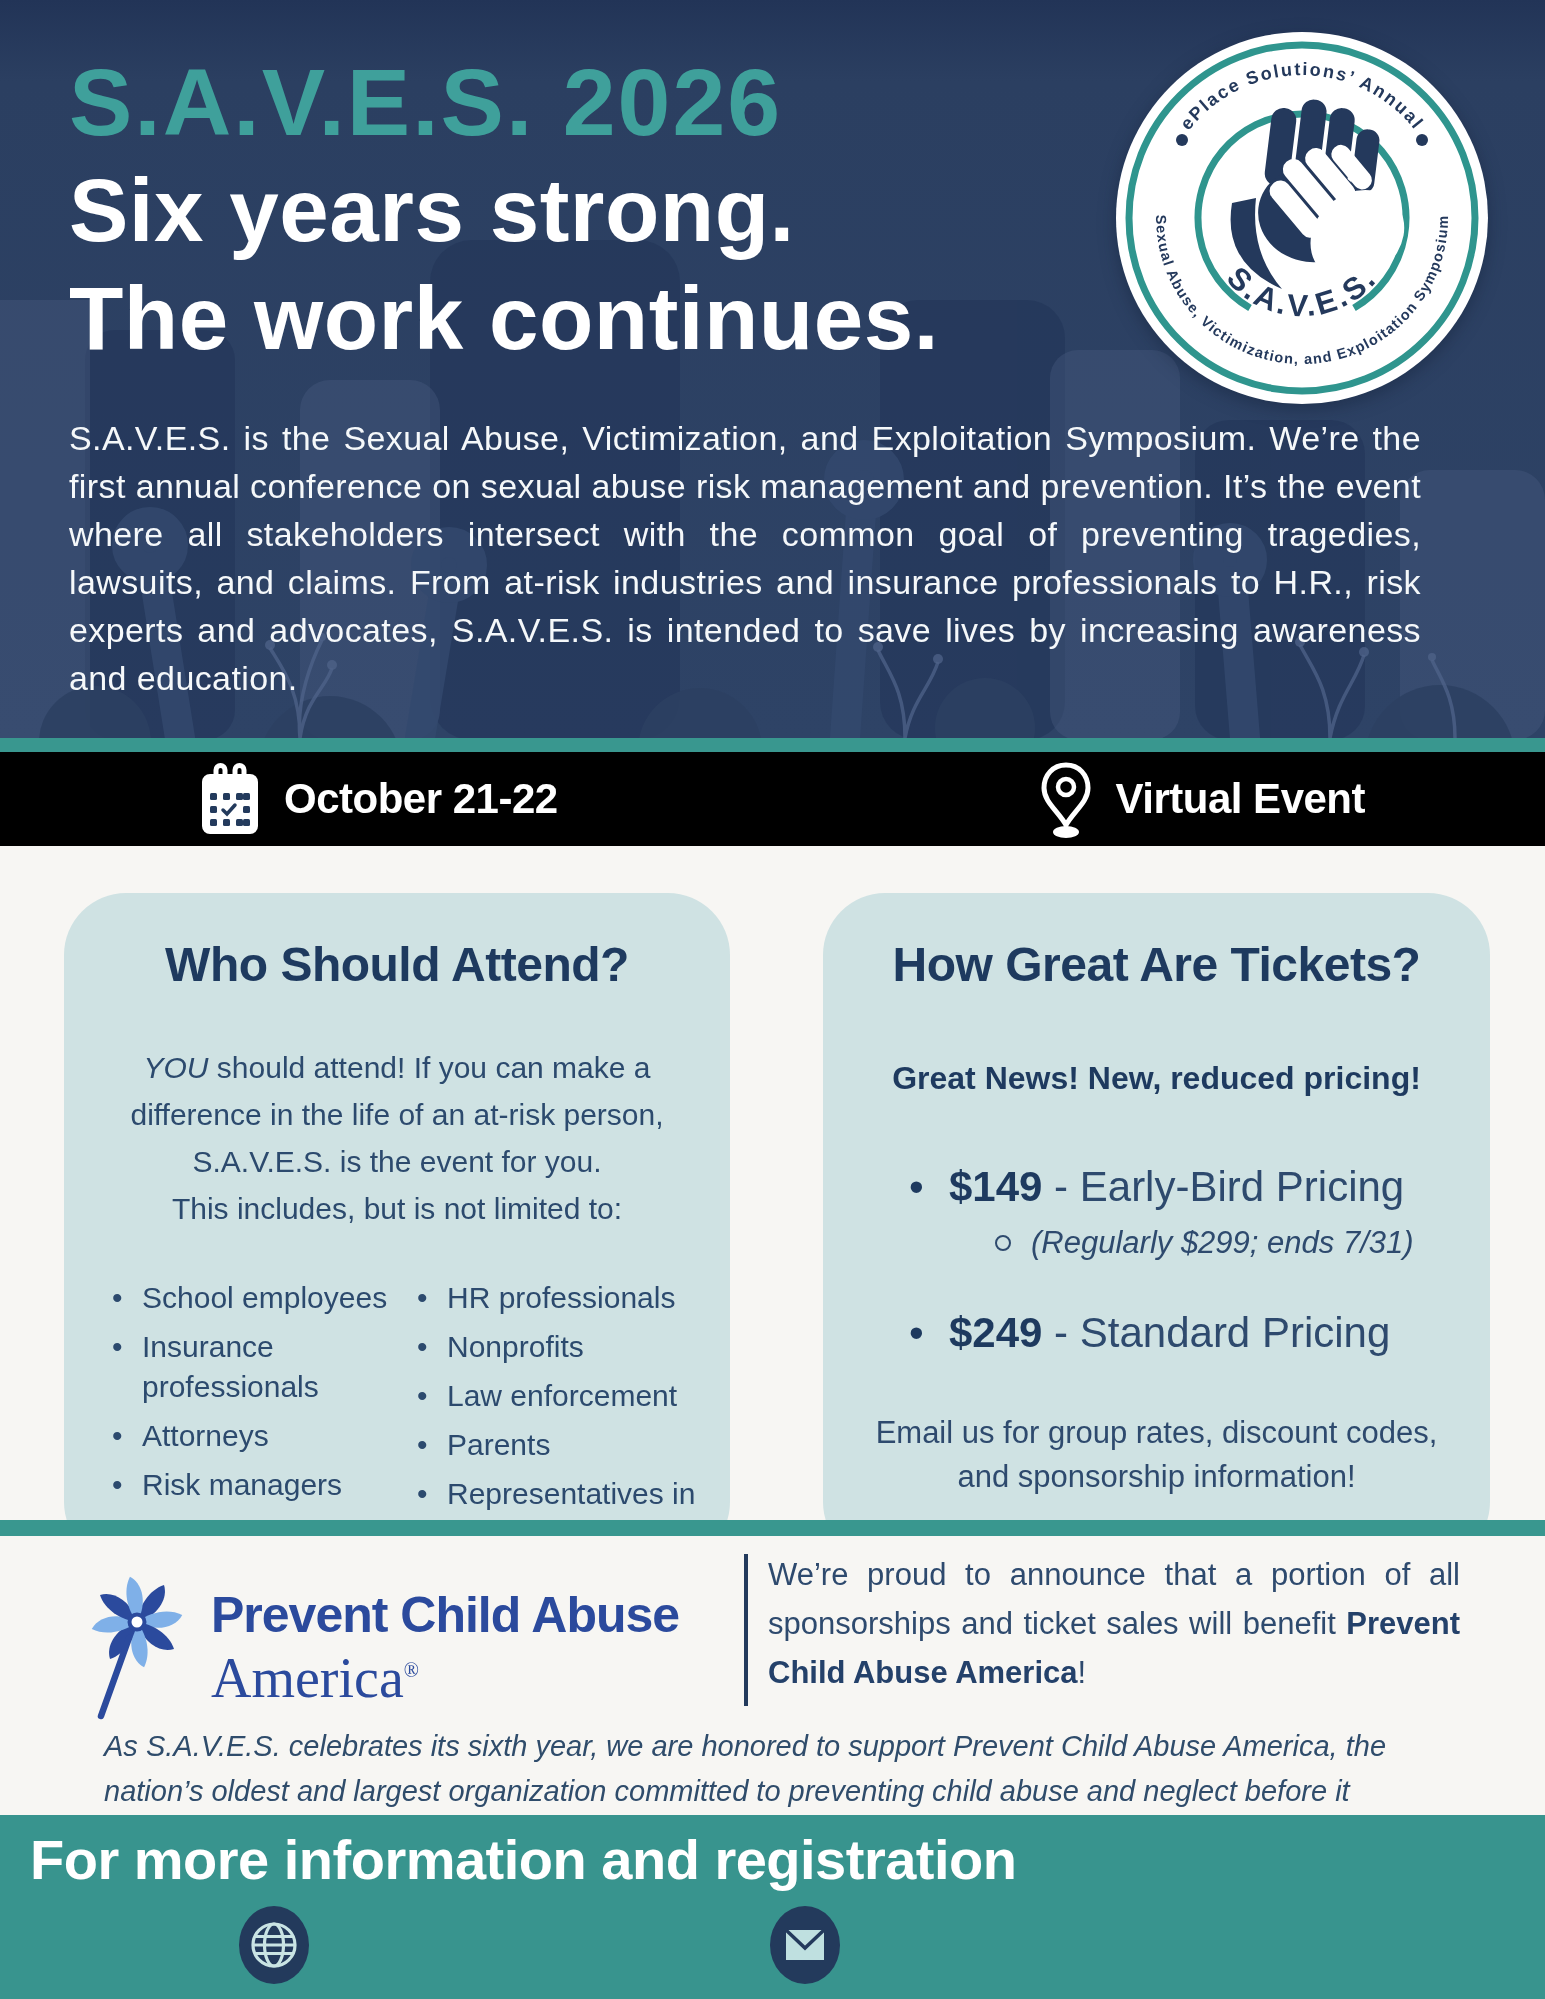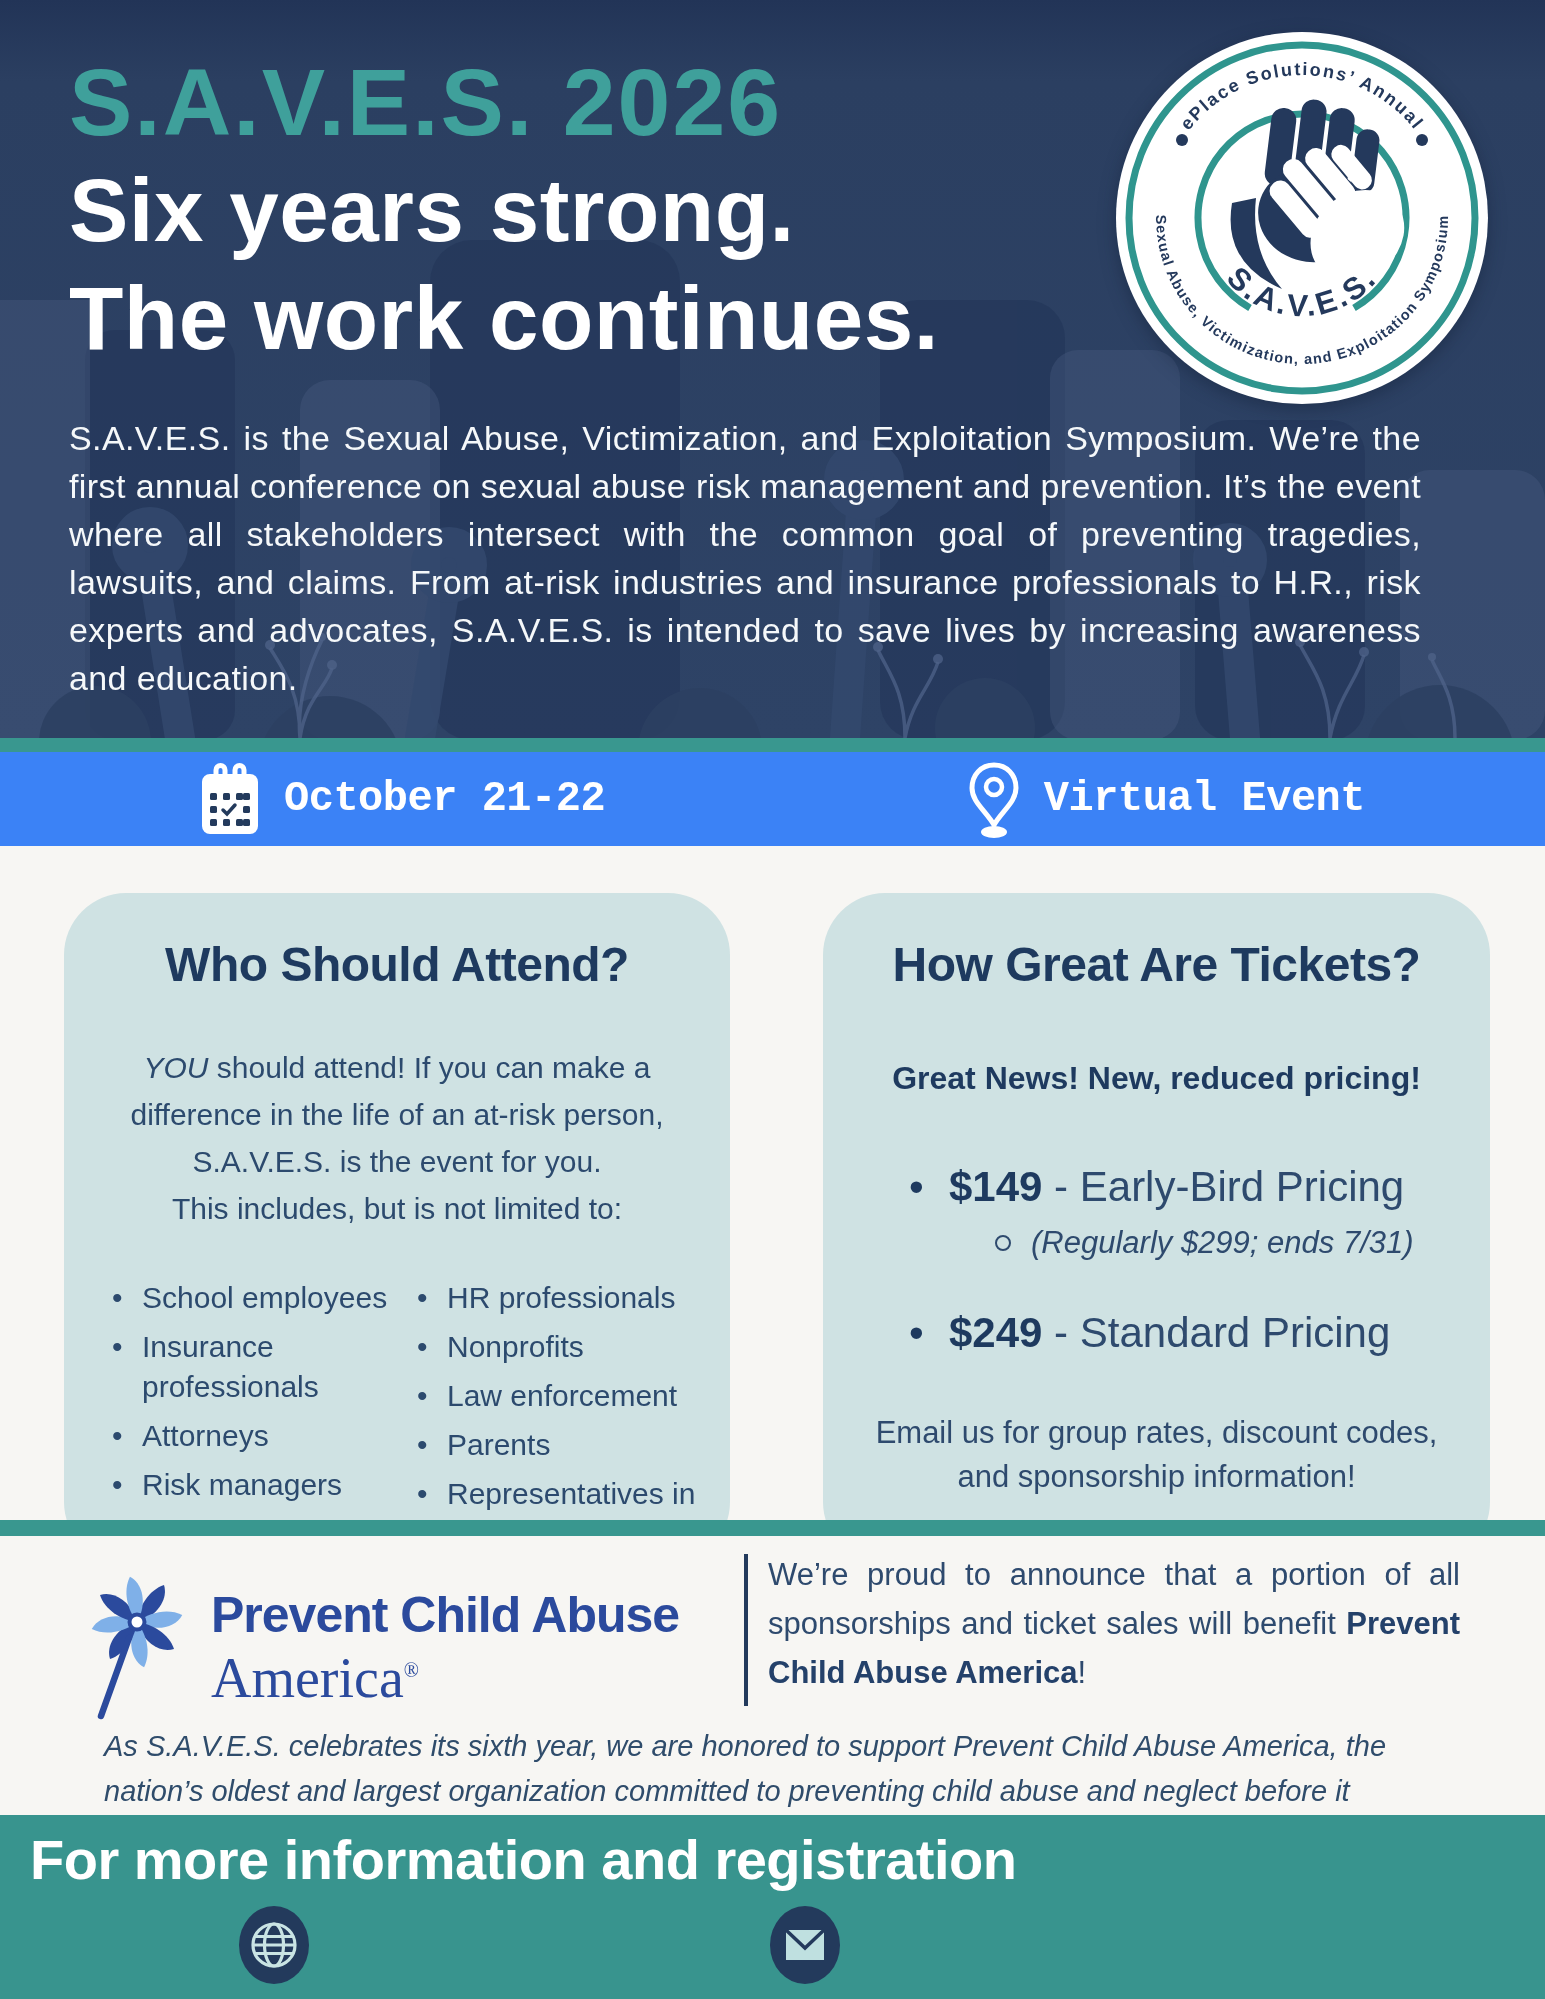--- a/index.html
+++ b/index.html
@@ -28,21 +28,21 @@
   .hero-desc {
     position:absolute; left:69px; top:414px; width:1352px;
     font-size:34px; line-height:48px; color:#f5f8fa;
     text-align:justify; letter-spacing:.4px;
   }
   .badge { position:absolute; left:1112px; top:28px; filter:drop-shadow(0 5px 9px rgba(10,20,40,.35)); }
   
   .strip1 { position:absolute; left:0; top:738px; width:1545px; height:14px; background:#39978f; }
   .eventbar {
     position:absolute; left:0; top:752px; width:1545px; height:94px;
-    background:#3b82f6; display:flex; align-items:center;font-family:Liberation Mono, monospace;
+    background:#000000; display:flex; align-items:center;
   }
   .event-item { display:flex; align-items:center; gap:22px; }
   .event-item.date { margin-left:198px; }
   .event-item.loc  { margin-left:auto; margin-right:180px; }
   .event-text { color:#ffffff; font-size:42px; font-weight:bold; letter-spacing:-.5px; }
   
   .main { position:absolute; left:0; top:846px; width:1545px; height:674px; background:#f7f6f3; }
   .card {
     position:absolute; top:47px; height:671px; background:#cfe2e3; border-radius:62px;
     color:#24456b;

